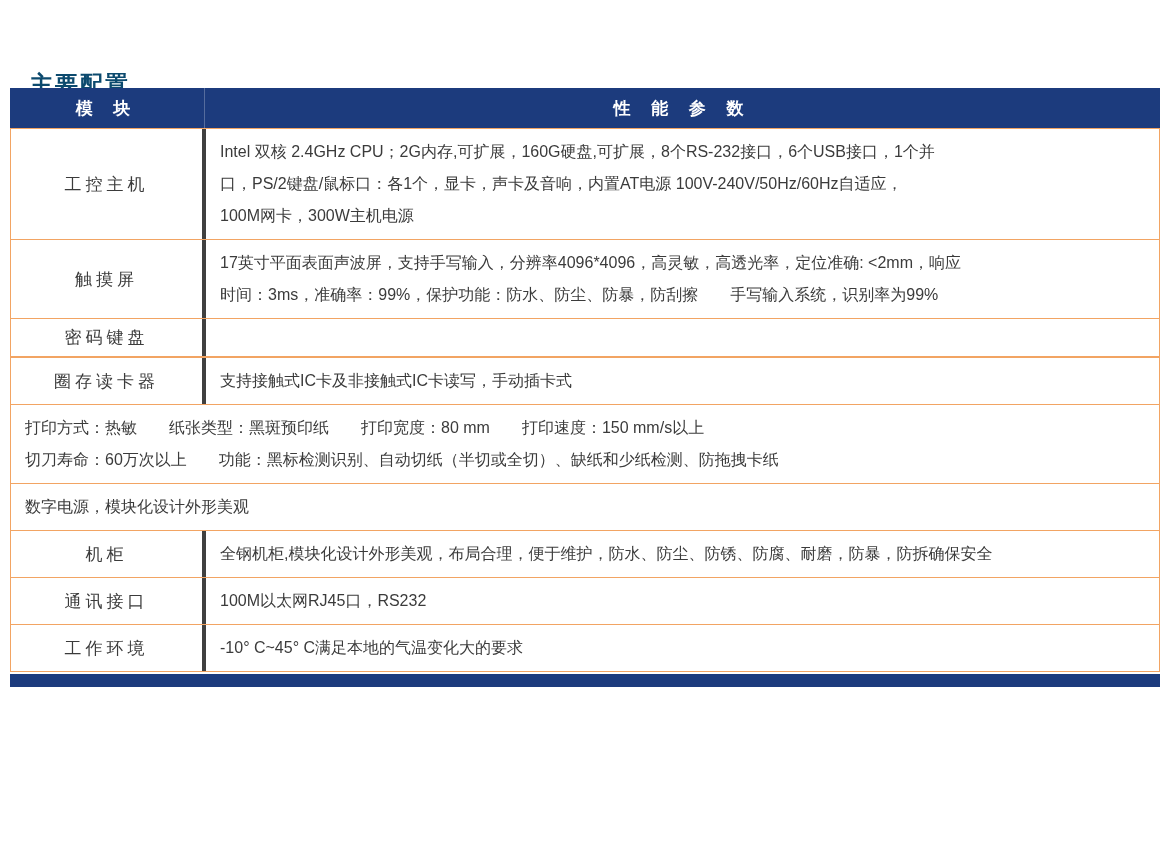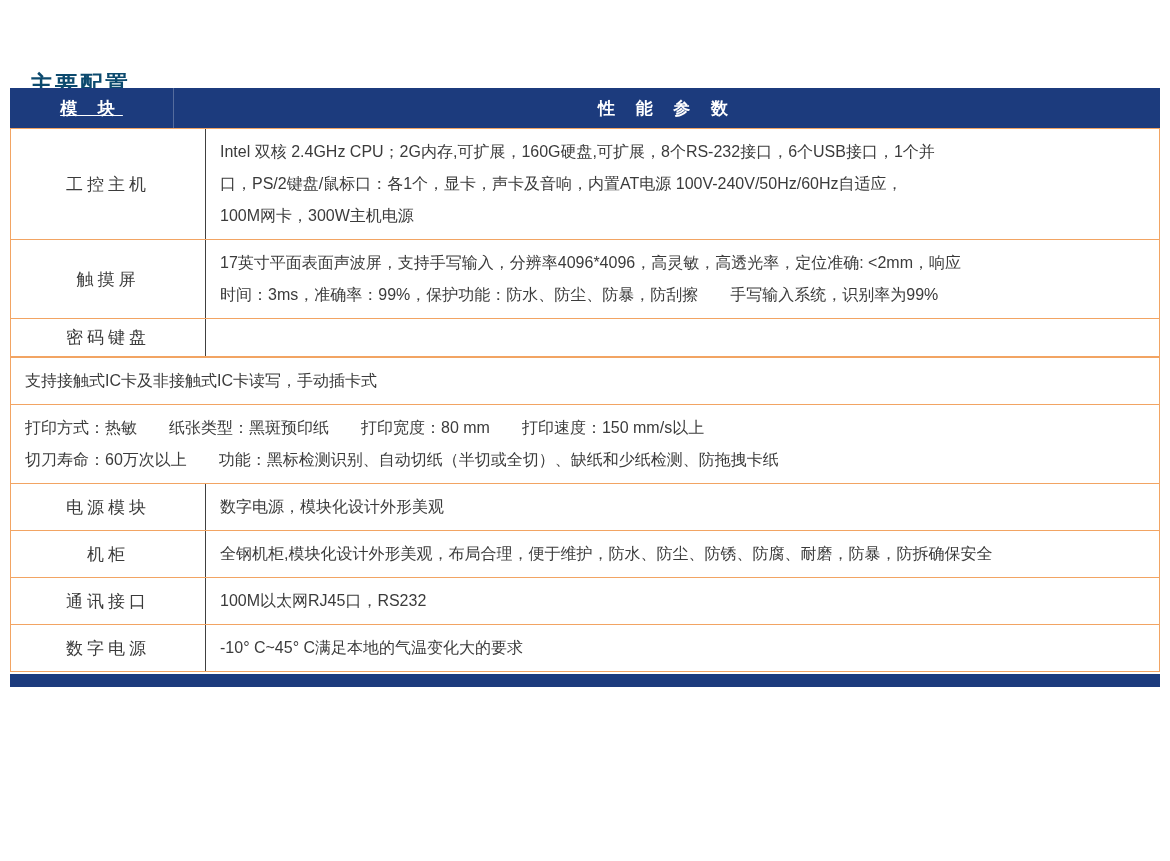--- a/index.html
+++ b/index.html
@@ -38,36 +38,36 @@
     color: #ffffff;
     font-weight: bold;
     font-size: 17px;
     letter-spacing: 8px;
   }
   .header-cell {
     display: flex;
     align-items: center;
     justify-content: center;
   }
-  .header-cell.module-col { width: 164px; border-right: 1px solid rgba(255,255,255,0.25); text-decoration: underline; }
+  .header-cell.module-col { width: 195px; border-right: 1px solid rgba(255,255,255,0.25); }
   .header-cell.params-col { flex: 1; }
   .table-body {
     border: 1px solid #f2a463;
     border-top: none;
     background: #ffffff;
   }
   .row {
     display: flex;
     border-top: 1px solid #f2a463;
   }
   .row:first-child { border-top: 1px solid #f2a463; }
   .cell { color: #3b3b3b; }
   .cell.module {
     width: 195px;
-    border-right: 1px solid #404040;
+    border-right: 4px solid #404040;
     display: flex;
     align-items: center;
     justify-content: center;
     font-size: 17px;
     letter-spacing: 4px;
     text-align: center;
     padding: 7px 4px;
   }
   .cell.value {
     flex: 1;
@@ -114,45 +114,45 @@
   </div>
 
   <div class="row">
     <div class="cell module">密码键盘</div>
   </div>
 
   <div class="row">
   </div>
 
   <div class="row">
+    <div class="cell module">圈存读卡器</div>
     <div class="cell value">支持接触式IC卡及非接触式IC卡读写，手动插卡式</div>
   </div>
 
   <div class="row">
     <div class="cell value">打印方式：热敏　　纸张类型：黑斑预印纸　　打印宽度：80 mm　　打印速度：150 mm/s以上
 切刀寿命：60万次以上　　功能：黑标检测识别、自动切纸（半切或全切）、缺纸和少纸检测、防拖拽卡纸</div>
   </div>
 
   <div class="row">
-    <div class="cell module">电源模块</div>
     <div class="cell value">数字电源，模块化设计外形美观</div>
   </div>
 
   <div class="row">
     <div class="cell module">机柜</div>
     <div class="cell value">全钢机柜,模块化设计外形美观，布局合理，便于维护，防水、防尘、防锈、防腐、耐磨，防暴，防拆确保安全</div>
   </div>
 
   <div class="row">
     <div class="cell module">通讯接口</div>
     <div class="cell value">100M以太网RJ45口，RS232</div>
   </div>
 
   <div class="row">
-    <div class="cell module">数字电源</div>
+    <div class="cell module">工作环境</div>
     <div class="cell value">-10° C~45° C满足本地的气温变化大的要求</div>
   </div>
 </div>
 
     <div class="footer-bar"></div>
 
   </div>
 
 </div>
 

